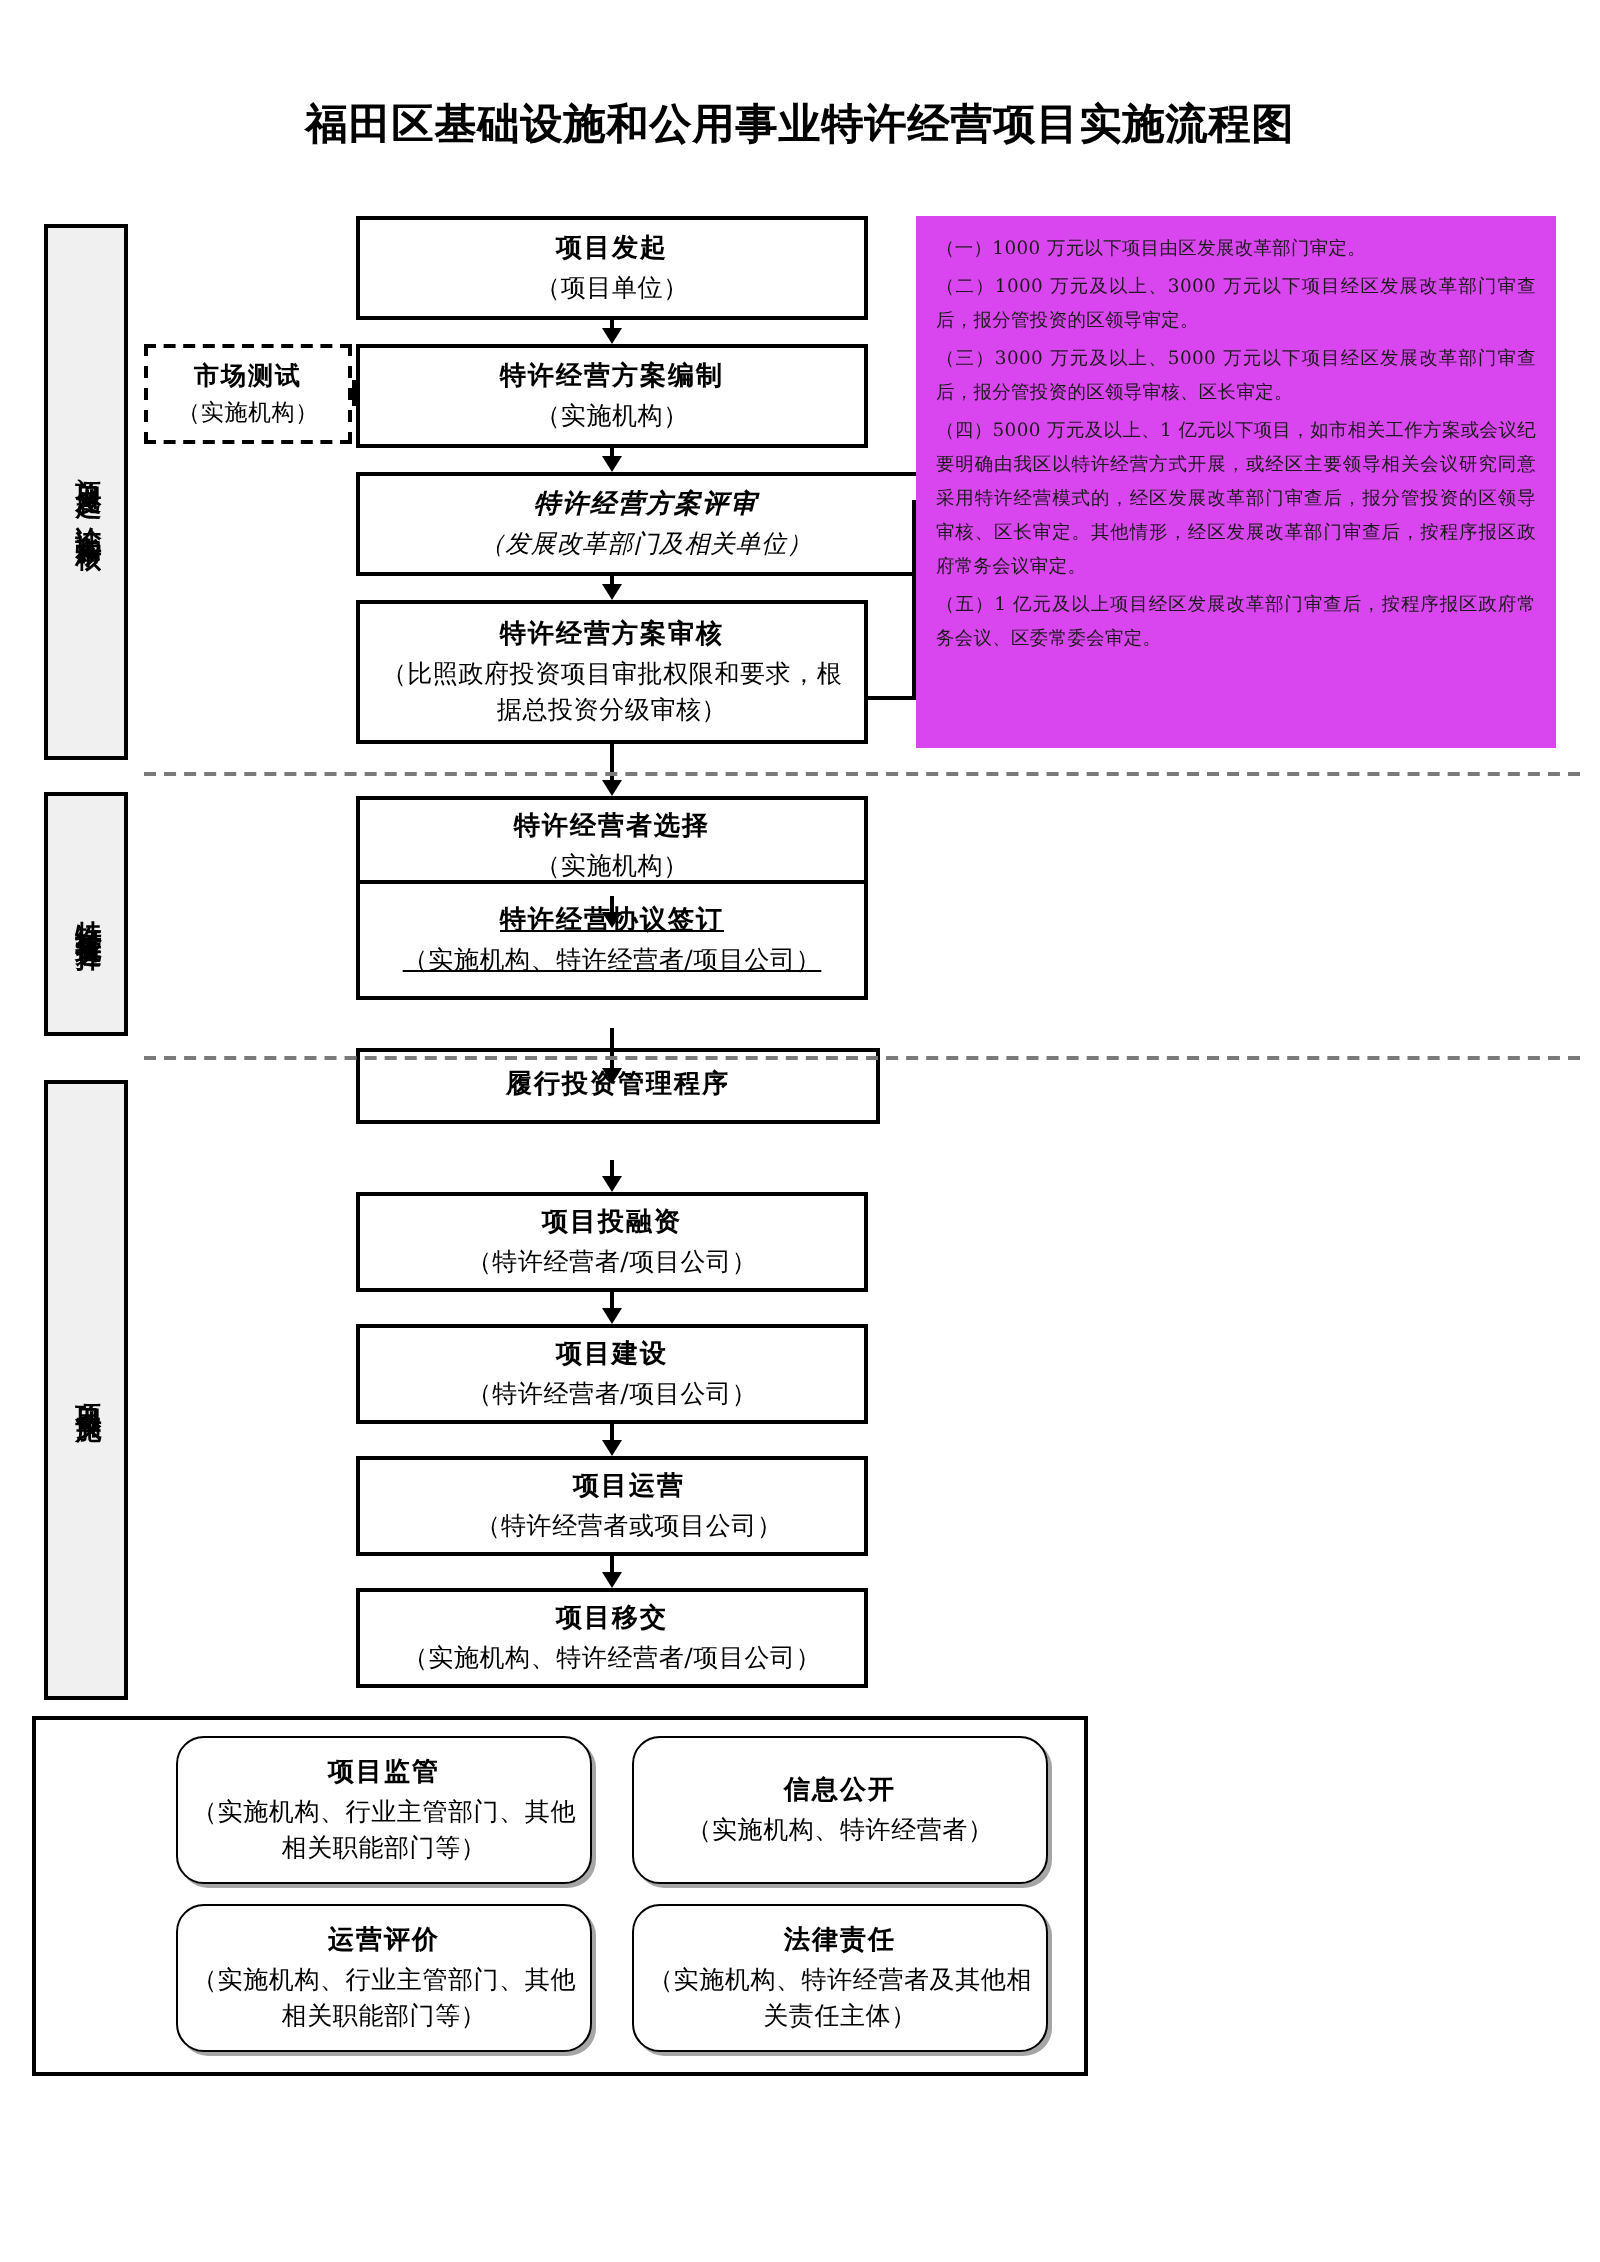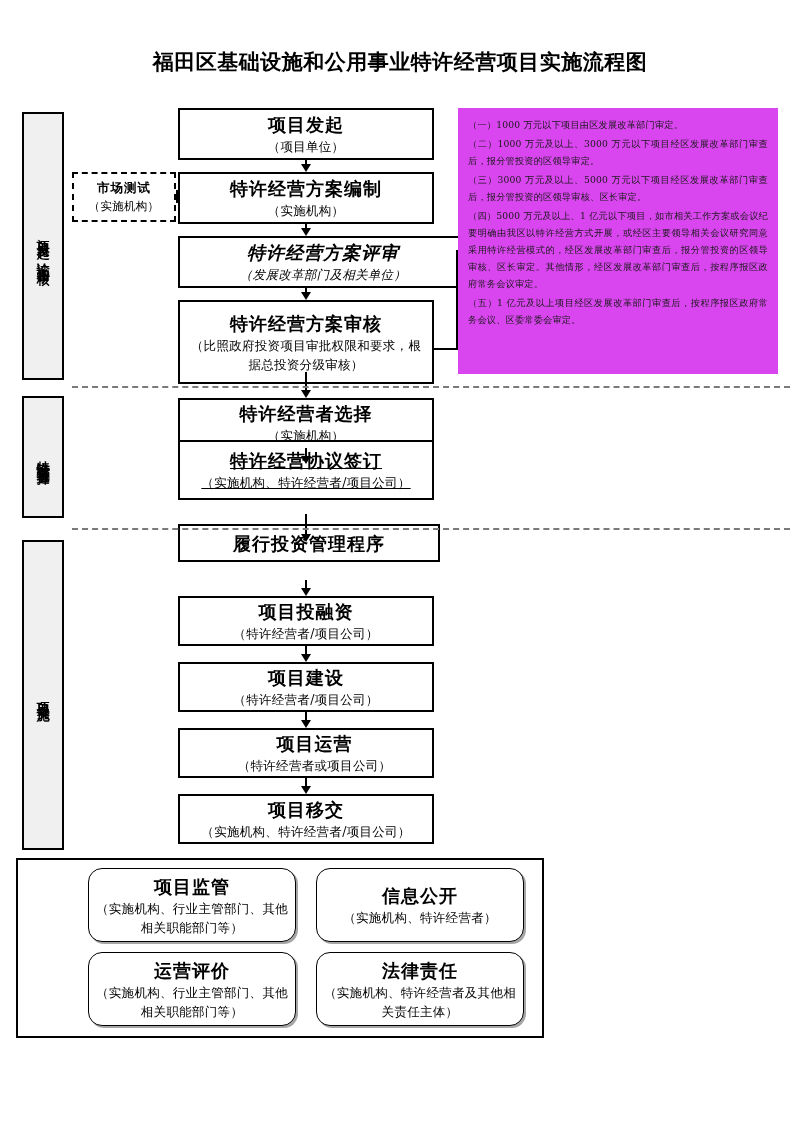--- a/index.html
+++ b/index.html
@@ -65,21 +65,21 @@
     display: flex;
     flex-direction: column;
     align-items: center;
     justify-content: center;
     text-align: center;
     padding: 3px 6px;
   }
   .node .t1 {
     font-family: "DejaVu Serif", "Liberation Serif", serif;
     font-weight: bold;
-    font-size: 18px;
+    font-size: 13px;
     line-height: 1.5;
     letter-spacing: 1px;
   }
   .node .t2 {
     font-family: "DejaVu Serif", "Liberation Serif", serif;
     font-size: 12.5px;
     line-height: 1.45;
     letter-spacing: 0.3px;
   }
   .node.dashed {
@@ -181,21 +181,21 @@
   <div class="node" style="left:178px; top:172px; width:256px; height:52px;">
     <div class="t1">特许经营方案编制</div>
     <div class="t2">（实施机构）</div>
   </div>
 
   <div class="node" style="left:178px; top:236px; width:290px; height:52px;font-style:italic;">
     <div class="t1">特许经营方案评审</div>
     <div class="t2">（发展改革部门及相关单位）</div>
   </div>
 
-  <div class="node" style="left:178px; top:300px; width:256px; height:84px;">
+  <div class="node" style="left:178px; top:300px; width:256px; height:72px;">
     <div class="t1">特许经营方案审核</div>
     <div class="t2" style="max-width:248px;">（比照政府投资项目审批权限和要求，根据总投资分级审核）</div>
   </div>
 
   <div class="node" style="left:178px; top:398px; width:256px; height:50px;">
     <div class="t1">特许经营者选择</div>
     <div class="t2">（实施机构）</div>
   </div>
 
   <div class="node" style="left:178px; top:440px; width:256px; height:60px;text-decoration:underline;">

